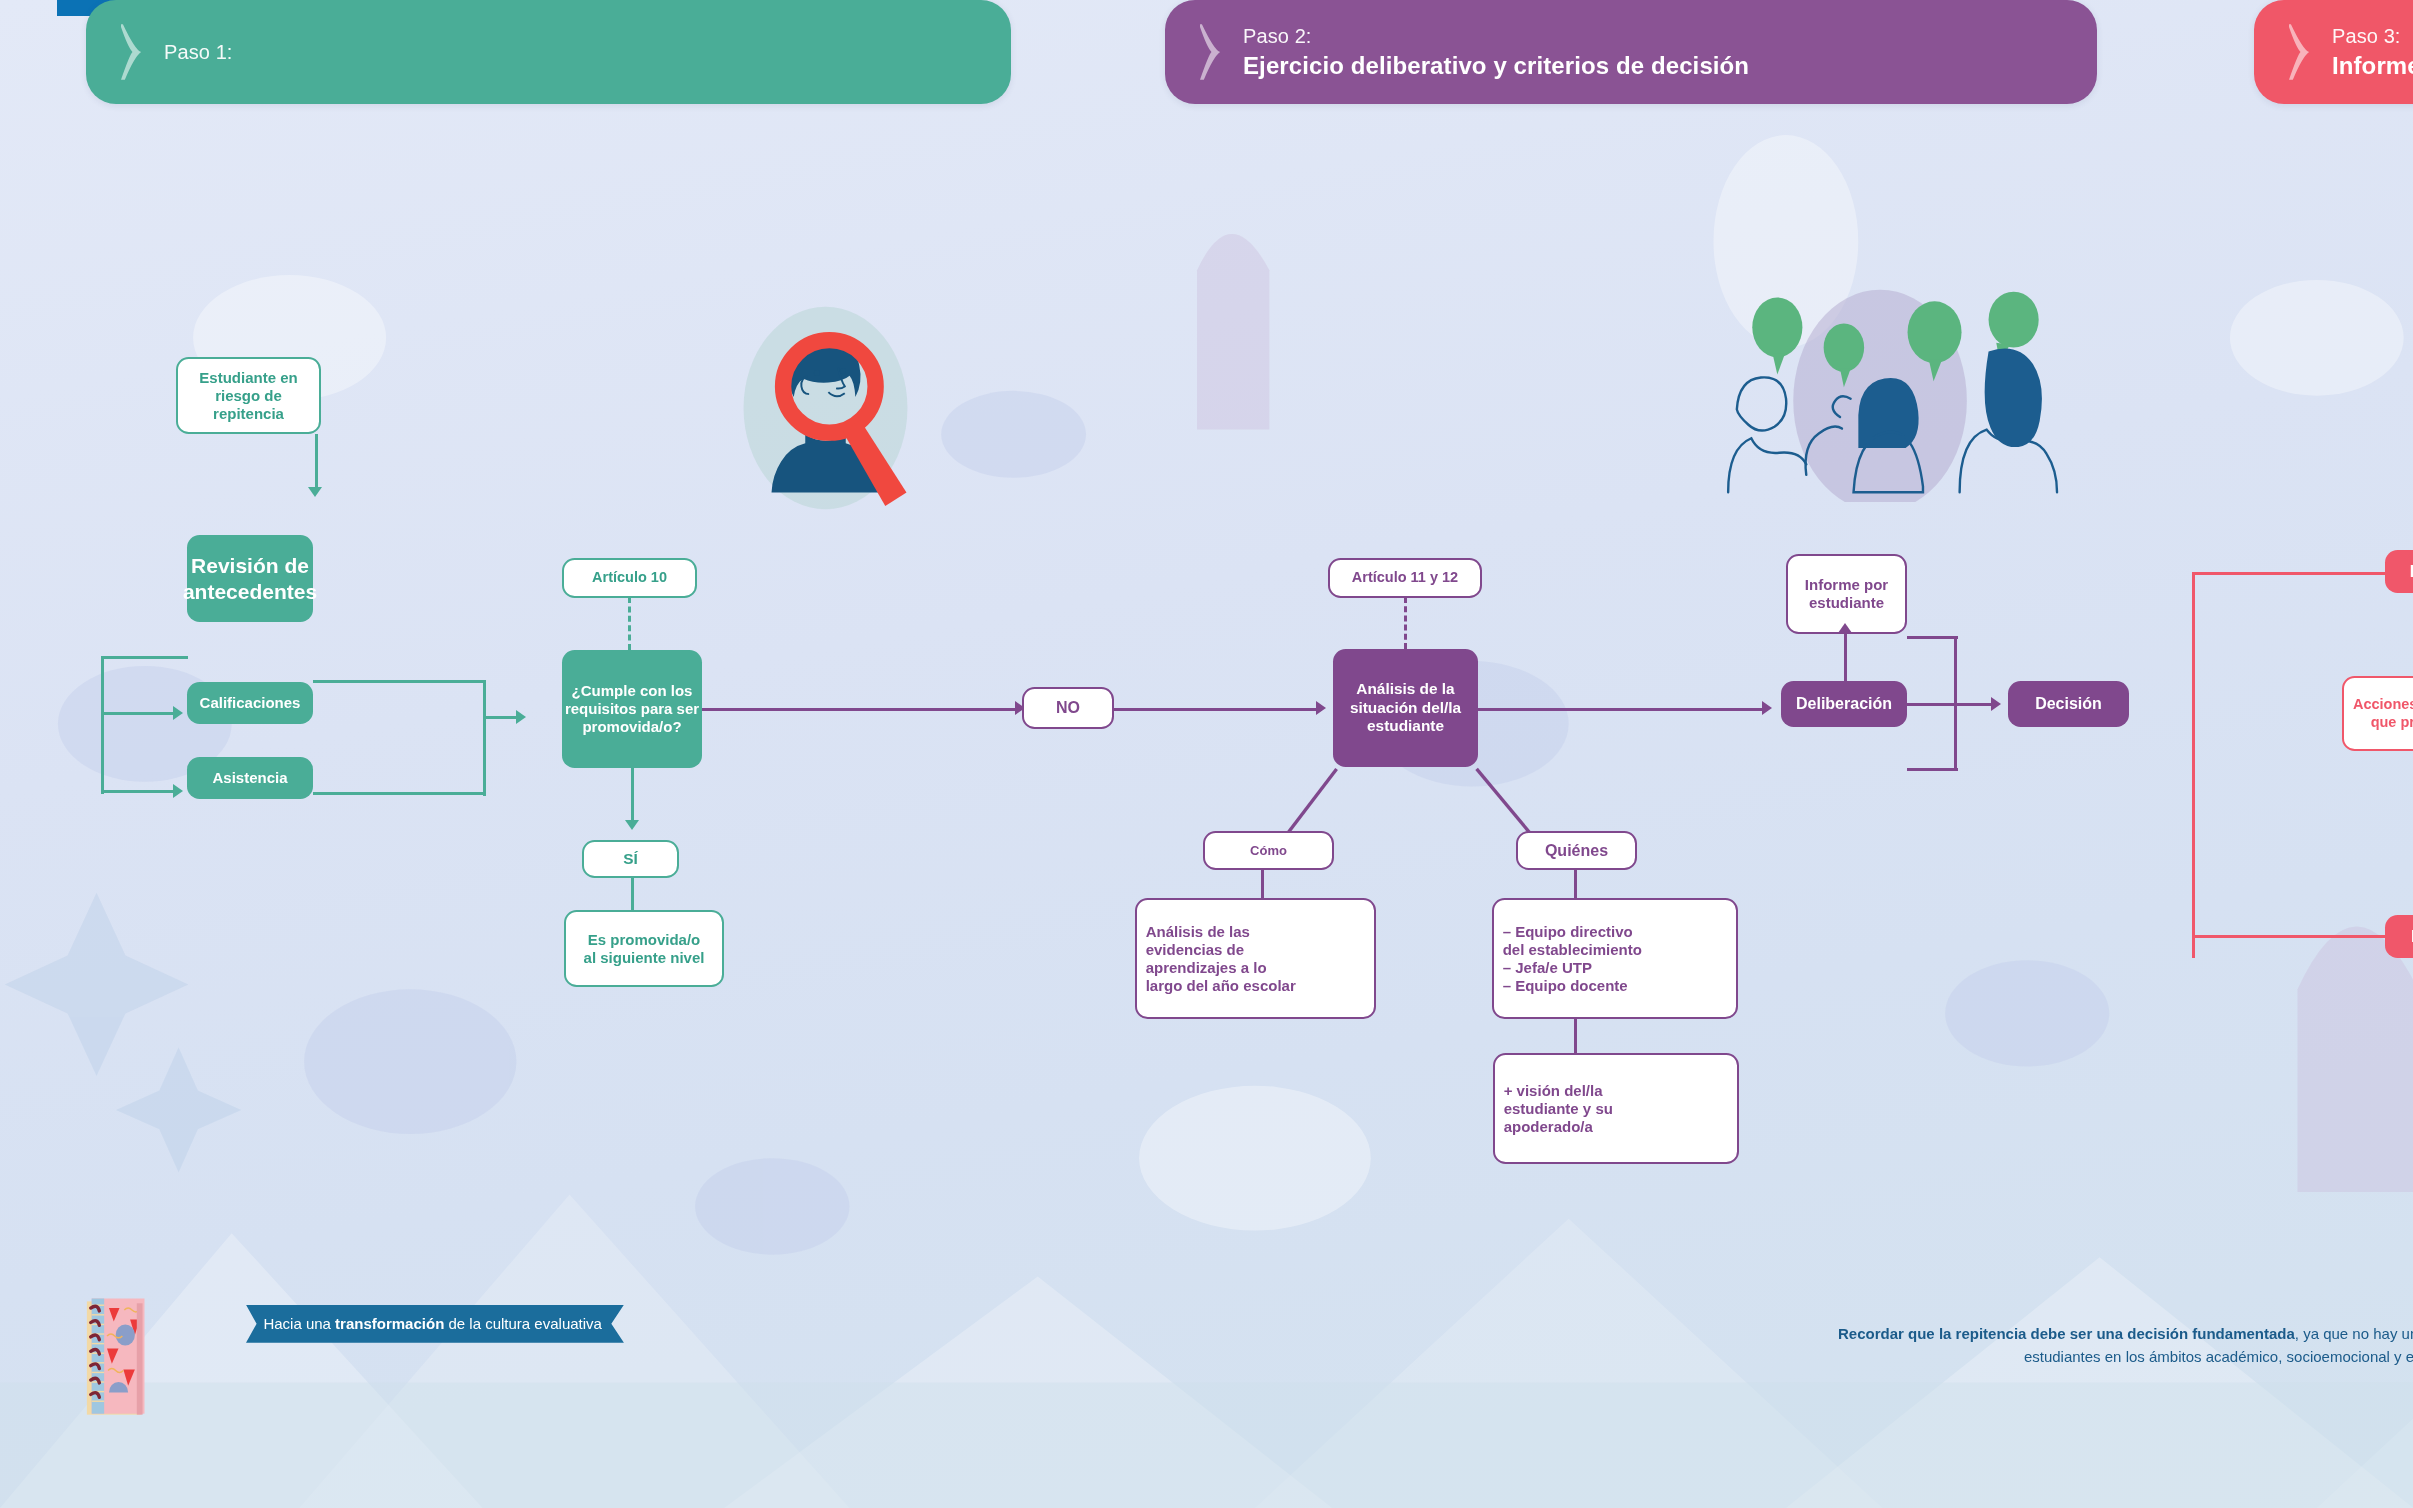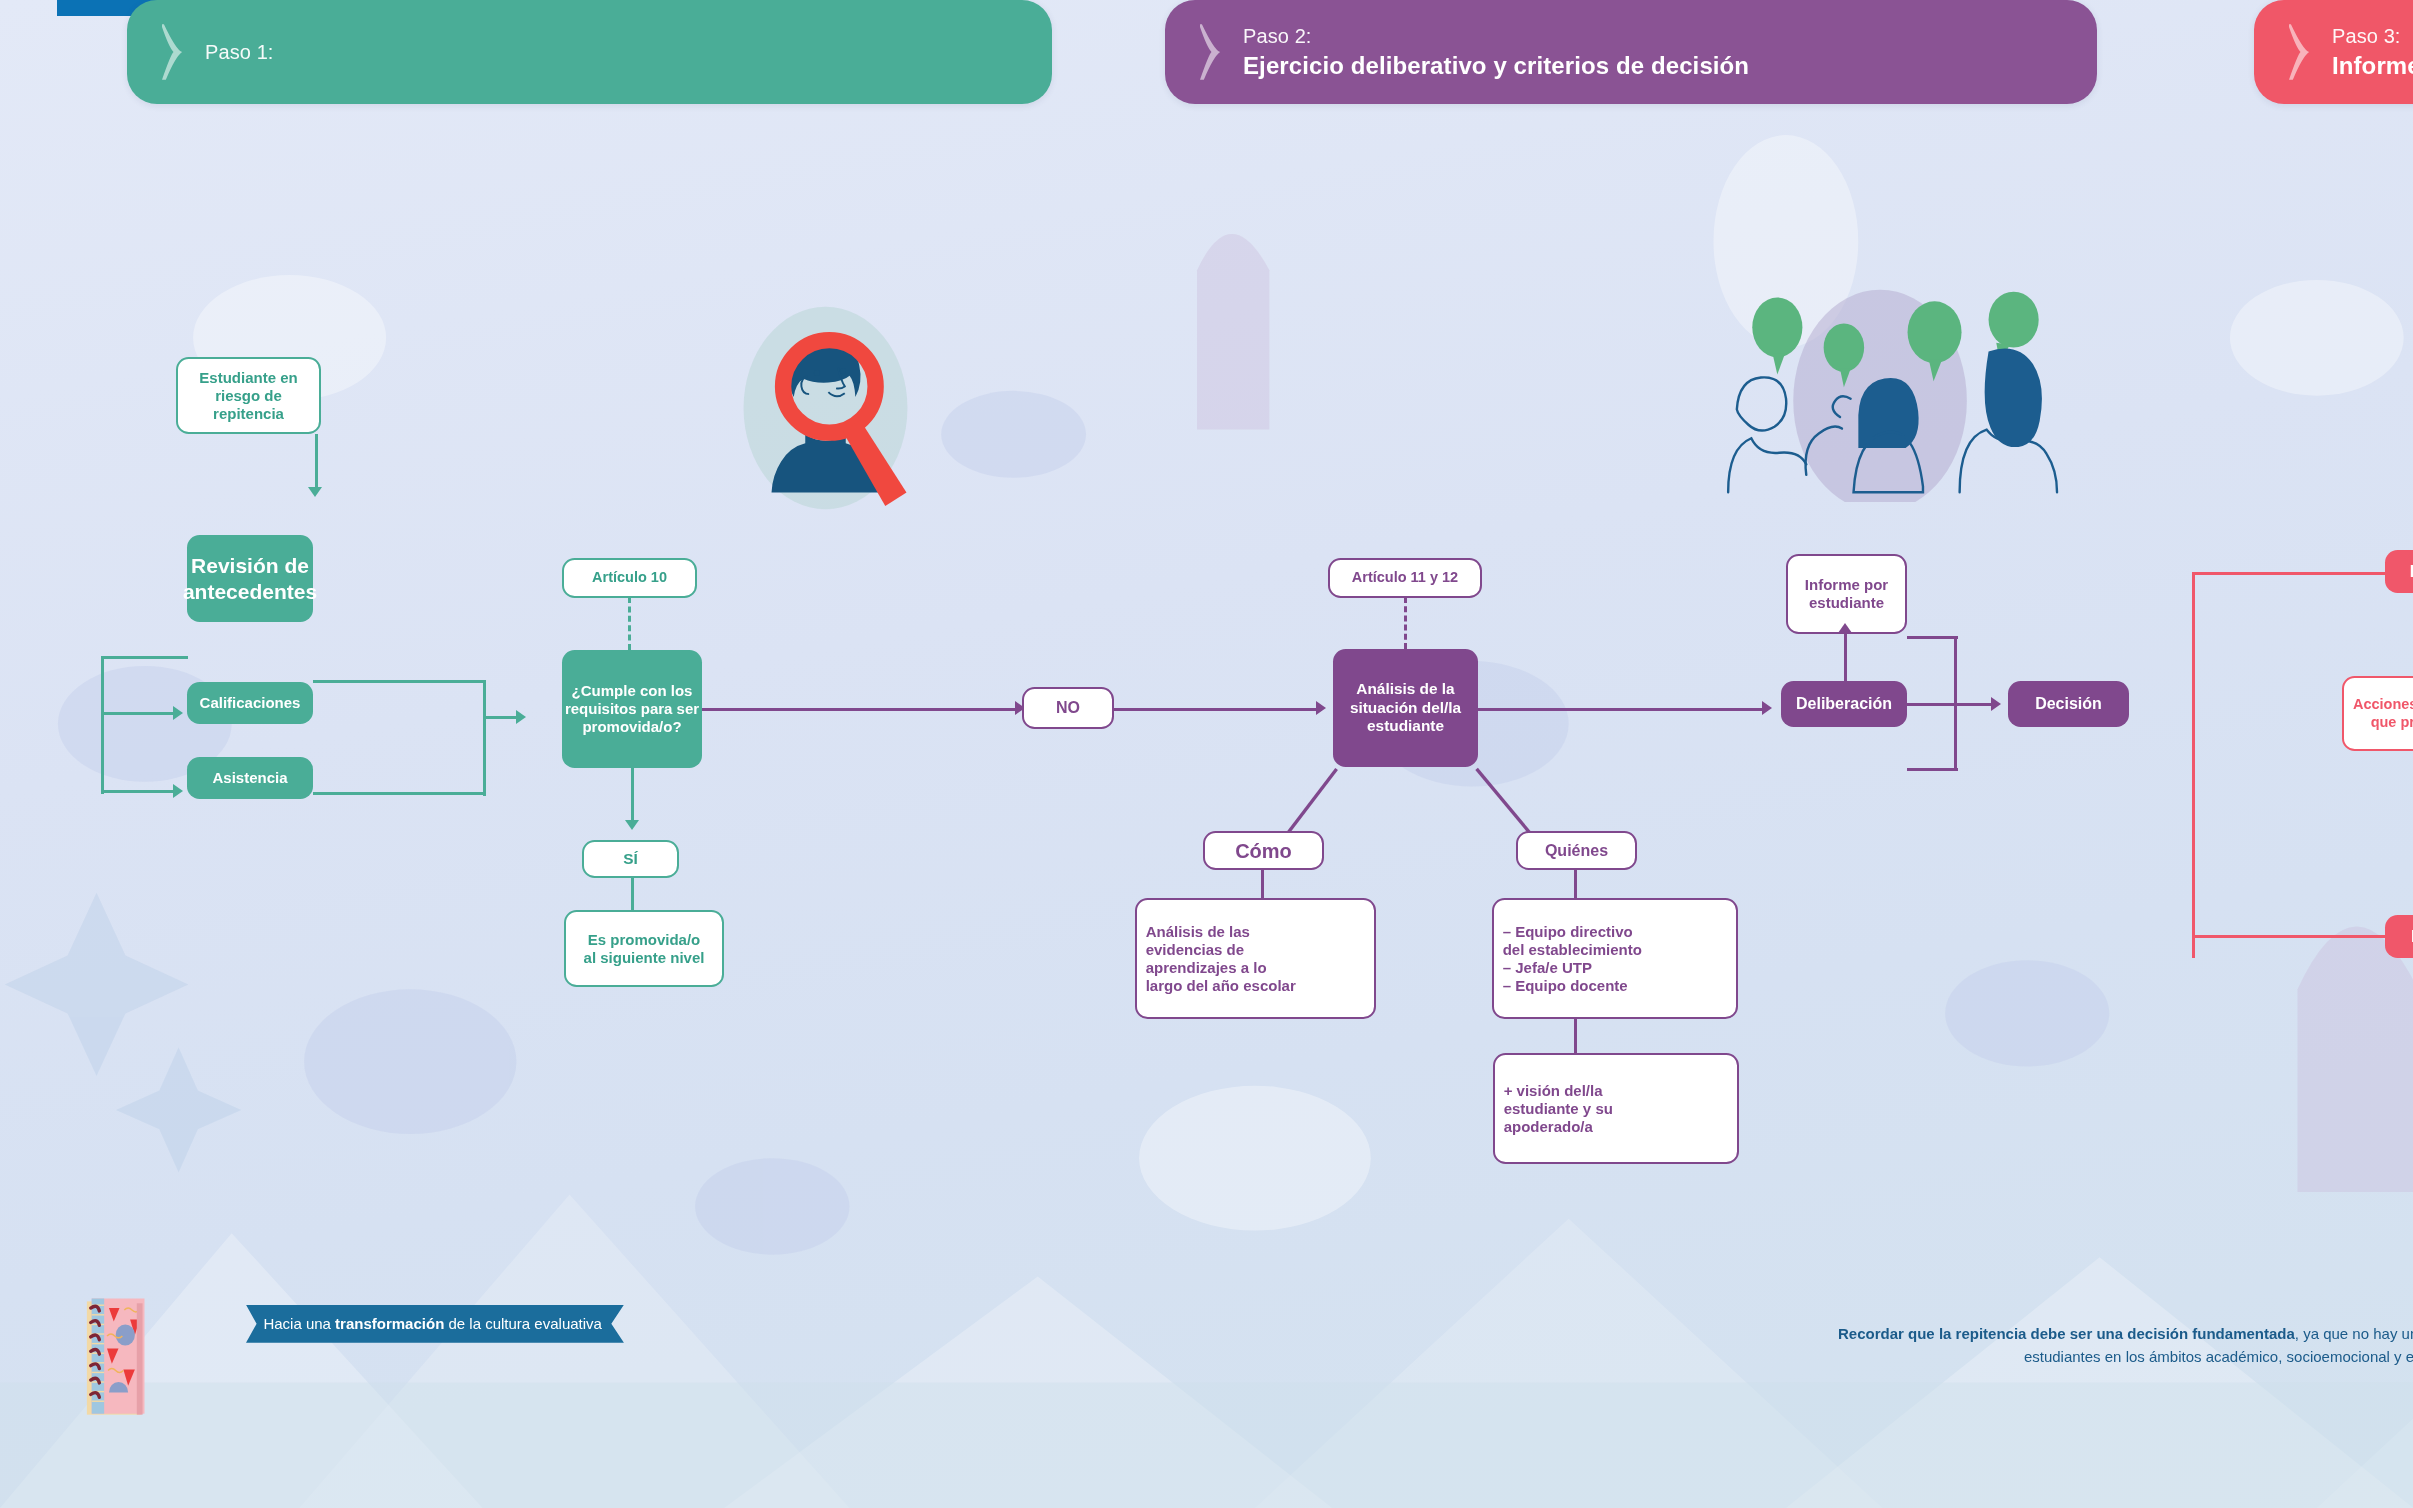--- a/index.html
+++ b/index.html
@@ -14,21 +14,21 @@
   
   .flag{position:absolute;top:0;left:57px;display:flex;height:16px;}
   .flag .f1{width:241px;background:#0b72b5;}
   .flag .f2{width:296px;background:#ef4e4e;}
   
   .step{position:absolute;height:104px;border-radius:30px;display:flex;align-items:center;box-shadow:0 1.9px 6.8px rgba(60,70,110,0.10);}
   .step .chev{width:22px;height:58px;margin-left:35px;margin-right:21px;flex:0 0 auto;}
   .step .txt{display:flex;flex-direction:column;justify-content:center;}
   .step .lbl{font-size:20px;color:#ffffff;opacity:.95;font-weight:400;line-height:1.15;letter-spacing:0.1px;}
   .step .ttl{font-size:24px;color:#ffffff;font-weight:bold;line-height:1.15;letter-spacing:0.1px;margin-top:3.9px;}
-  #step1{left:86px;width:925px;background:#4aad97;margin-left:41px;}
+  #step1{left:86px;width:925px;background:#4aad97;}
   #step2{left:1165px;width:932px;background:#8a5394;}
   #step3{left:2254px;width:932px;background:#f05768;}
   
   .node{position:absolute;box-sizing:border-box;display:flex;align-items:center;justify-content:center;text-align:center;border-radius:12.6px;line-height:1.2;}
   .n-fill-g{background:#4aad97;color:#fff;font-weight:bold;}
   .n-out-g{background:#ffffff;border:2.9px solid #4aad97;color:#36a08a;font-weight:bold;}
   .n-fill-p{background:#80488d;color:#fff;font-weight:bold;}
   .n-out-p{background:#ffffff;border:2.9px solid #80488d;color:#80488d;font-weight:bold;}
   .n-fill-r{background:#f0576a;color:#fff;font-weight:bold;}
   .n-out-r{background:#ffffff;border:2.9px solid #f0576a;color:#f0576a;font-weight:bold;}
@@ -249,21 +249,21 @@
 <div class="node n-fill-p" style="left:1333px;top:649px;width:145px;height:118px;font-size:15.4px;">
   <span style="white-space: pre-line;">Análisis de la
 situación del/la
 estudiante</span>
 </div>
 
 <svg style="position:absolute;left:1158px;top:763px;width:531px;height:121px" viewBox="0 0 1100 250">
   <path d="M370 12 L265 150" stroke="#80488d" stroke-width="7" fill="none"></path>
   <path d="M660 12 L775 150" stroke="#80488d" stroke-width="7" fill="none"></path>
 </svg>
-<div class="node n-out-p" style="left:1203px;top:831px;width:121px;height:39px;font-size:20px;">
+<div class="node n-out-p" style="left:1203px;top:831px;width:131px;height:39px;font-size:13px;">
   <span>Cómo</span>
 </div>
 <div class="ln p" style="left:1261px;top:870px;width:3.4px;height:29px;"></div>
 <div class="node n-out-p pad ta-left" style="left:1135px;top:898px;width:241px;height:121px;font-size:15px;">
   <span style="white-space:pre-line">Análisis de las
 evidencias de
 aprendizajes a lo
 largo del año escolar</span>
 </div>
 <div class="node n-out-p" style="left:1516px;top:831px;width:121px;height:39px;font-size:16px;">

